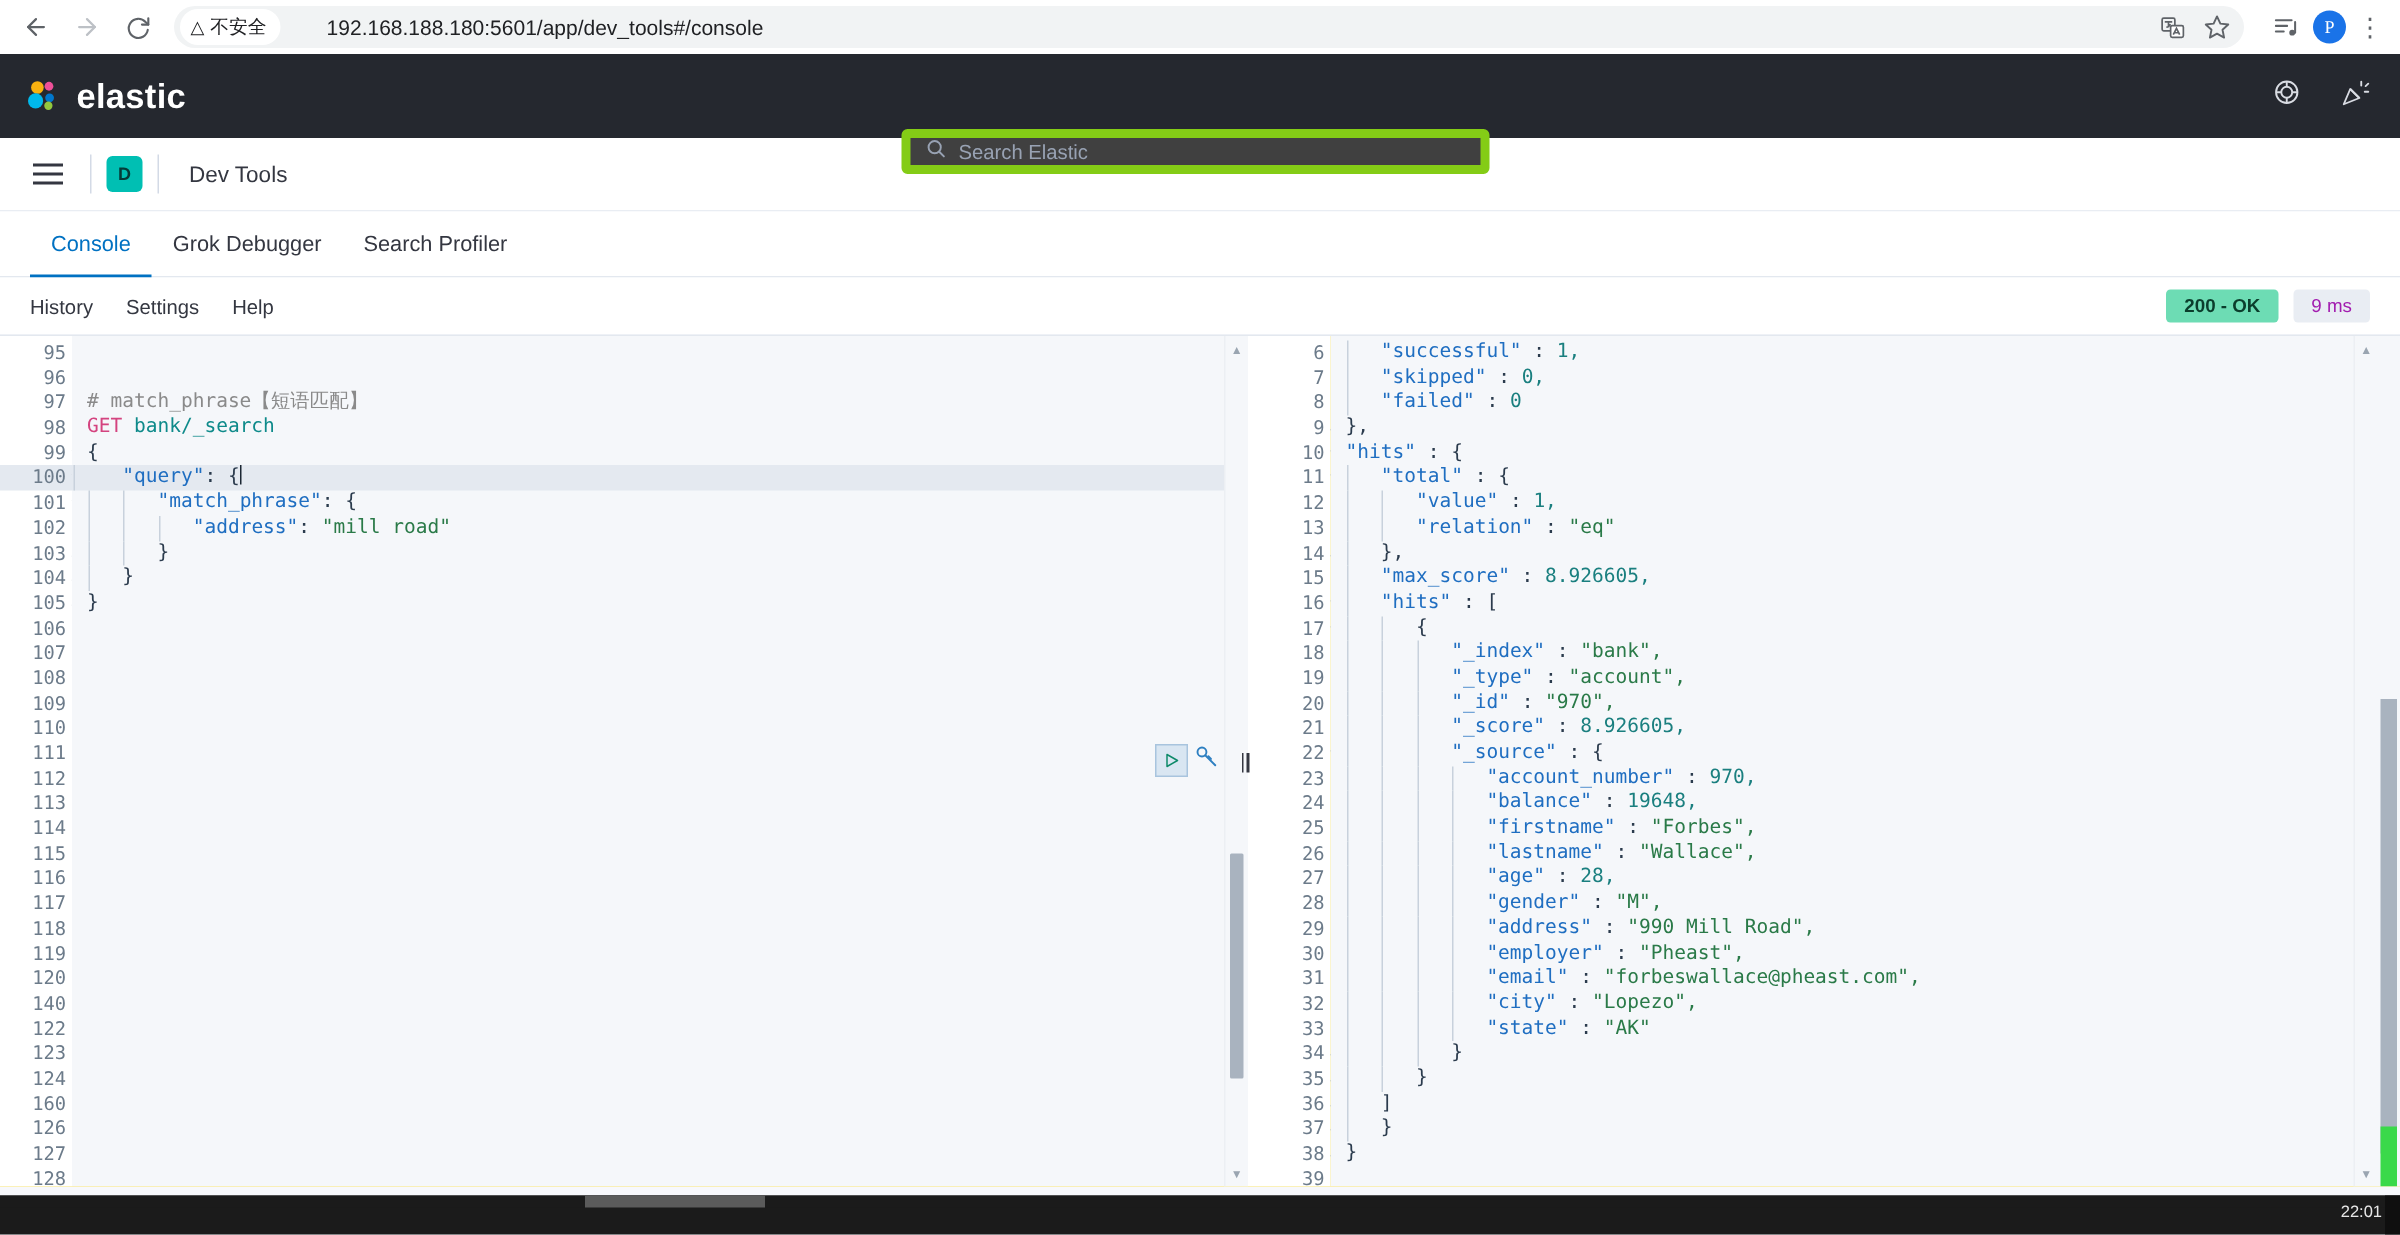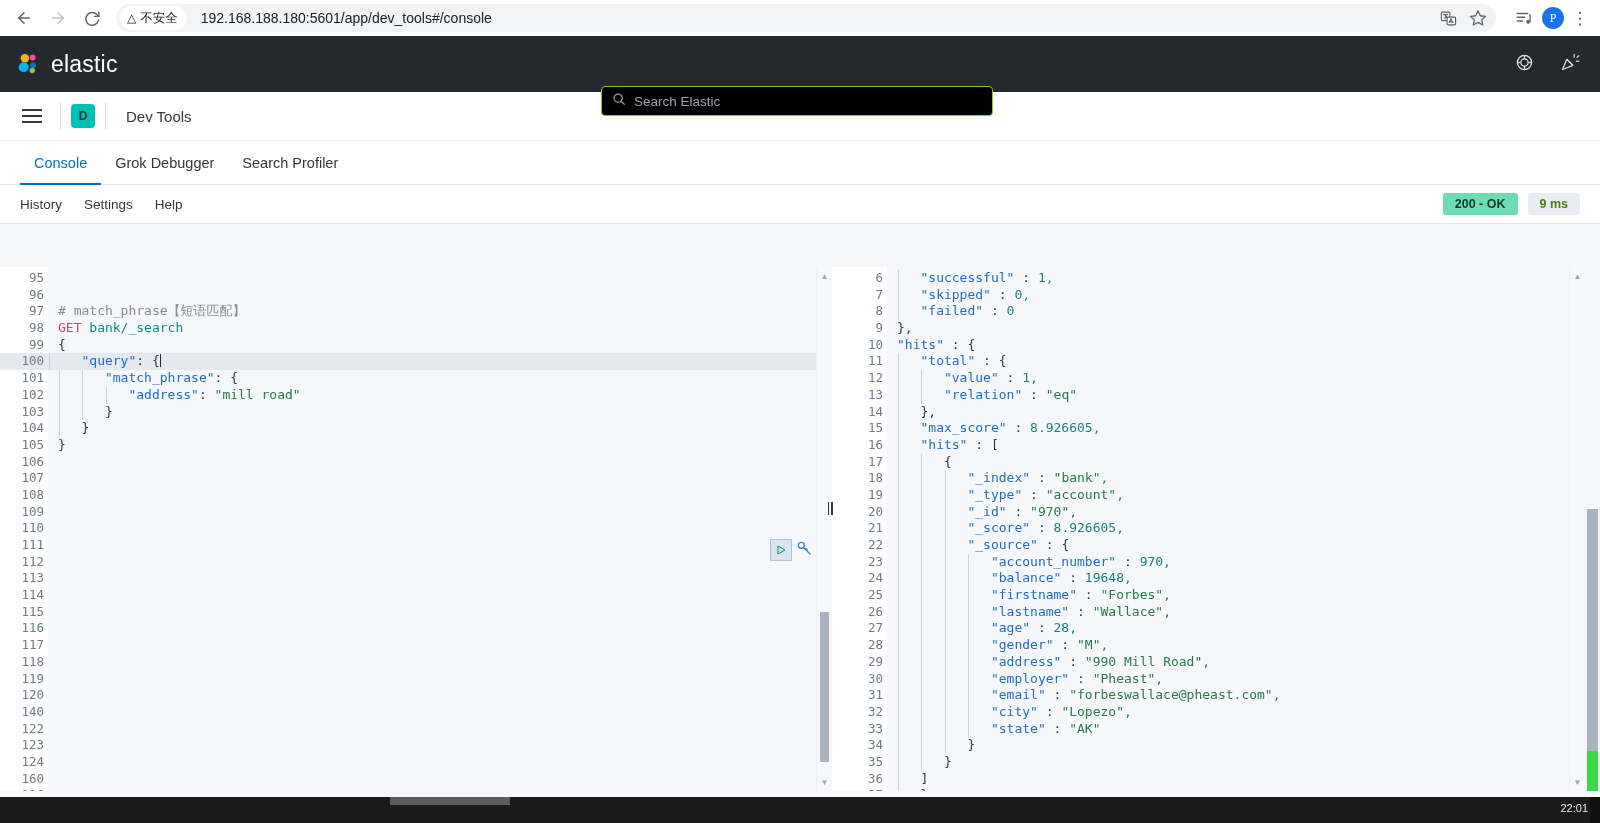--- a/index.html
+++ b/index.html
@@ -38,21 +38,21 @@
     flex: 0 0 auto;
   }
   .sec-chip .warn-tri { color: #202124; font-size: 12px; line-height: 1; }
   .sec-chip .sec-text {
     font-size: 12.5px; color: #202124;
     font-family: "DejaVu Sans", sans-serif;
     white-space: nowrap;
   }
   .url-text {
     font-size: 14px; color: #202124;
-    margin-left: 14px; white-space: nowrap;
+    margin-left: 31px; white-space: nowrap;
     overflow: hidden; text-overflow: ellipsis;
     font-family: "Liberation Sans", sans-serif;
   }
   .omni-actions {
     display: flex; align-items: center; gap: 2px;
     flex: 0 0 auto; margin-left: auto;
   }
   .omni-icon {
     width: 28px; height: 28px; border-radius: 50%;
     display: flex; align-items: center; justify-content: center;
@@ -73,26 +73,26 @@
 
   
   .elastic-header {
     height: 56px; background: #25282f;
     display: flex; align-items: center;
     padding: 0 16px; position: relative;
   }
   .brand { display: flex; align-items: center; gap: 9px; }
   .brand-name {
     color: #ffffff; font-size: 23px;
-    letter-spacing: .2px; font-weight: 400;
+    letter-spacing: .2px; font-weight: 700;
   }
   .global-search {
     position: absolute; left: 601px; top: 50px;
     width: 392px; height: 30px;
-    background: #000000; border: 1px solid #84cc16;
+    background: #404040; border: 6px solid #84cc16;
     border-radius: 4px; display: flex;
     align-items: center; gap: 8px; padding: 0 10px;
   }
   .global-search .ph { color: #98a2b3; font-size: 13.5px; }
   .header-icons {
     position: absolute; right: 20px; top: 0; height: 56px;
     display: flex; align-items: center; gap: 26px;
   }
 
   
@@ -146,32 +146,32 @@
   .status-wrap {
     position: absolute; right: 20px; top: 0; height: 38px;
     display: flex; align-items: center; gap: 10px;
   }
   .status-ok {
     background: #6ddcb4; color: #0b3d2c;
     font-size: 12.5px; font-weight: bold;
     padding: 4px 12px; border-radius: 3px;
   }
   .status-ms {
-    background: #e9edf3; color: #4d7c0f;
-    font-size: 12.5px; padding: 4px 12px; border-radius: 3px; font-weight: bold;
+    background: #e9edf3; color: #a21caf;
+    font-size: 12.5px; padding: 4px 12px; border-radius: 3px;
   }
 
   
   .editors {
     display: flex; height: 568px;
     background: #f5f7fa;
     border-top: 1px solid #e3e8ef;
     position: relative;
   }
-  .pane { position: relative; overflow: hidden; background: #fde047; margin-top: 43px; }
+  .pane { position: relative; overflow: hidden; background: #fde047; }
   .pane-left { width: 832px; border-right: 0; }
   .pane-right { flex: 1 1 auto; }
 
   .code-area {
     position: absolute; inset: 0;
     display: flex; font-family: "DejaVu Sans Mono", monospace;
     font-size: 13px; line-height: 16.7px;
   }
   .gutter {
     width: 48px; flex: 0 0 48px;

